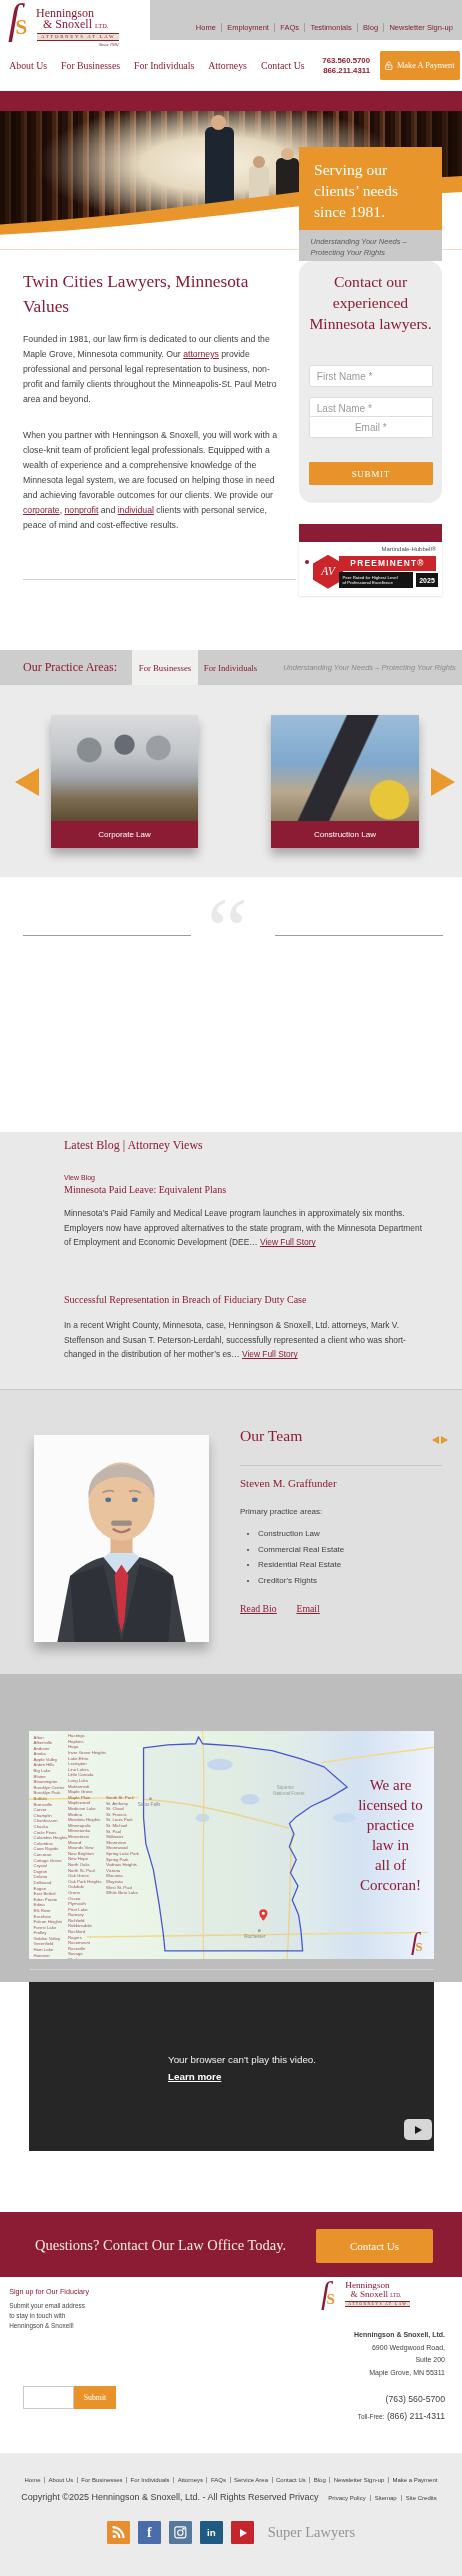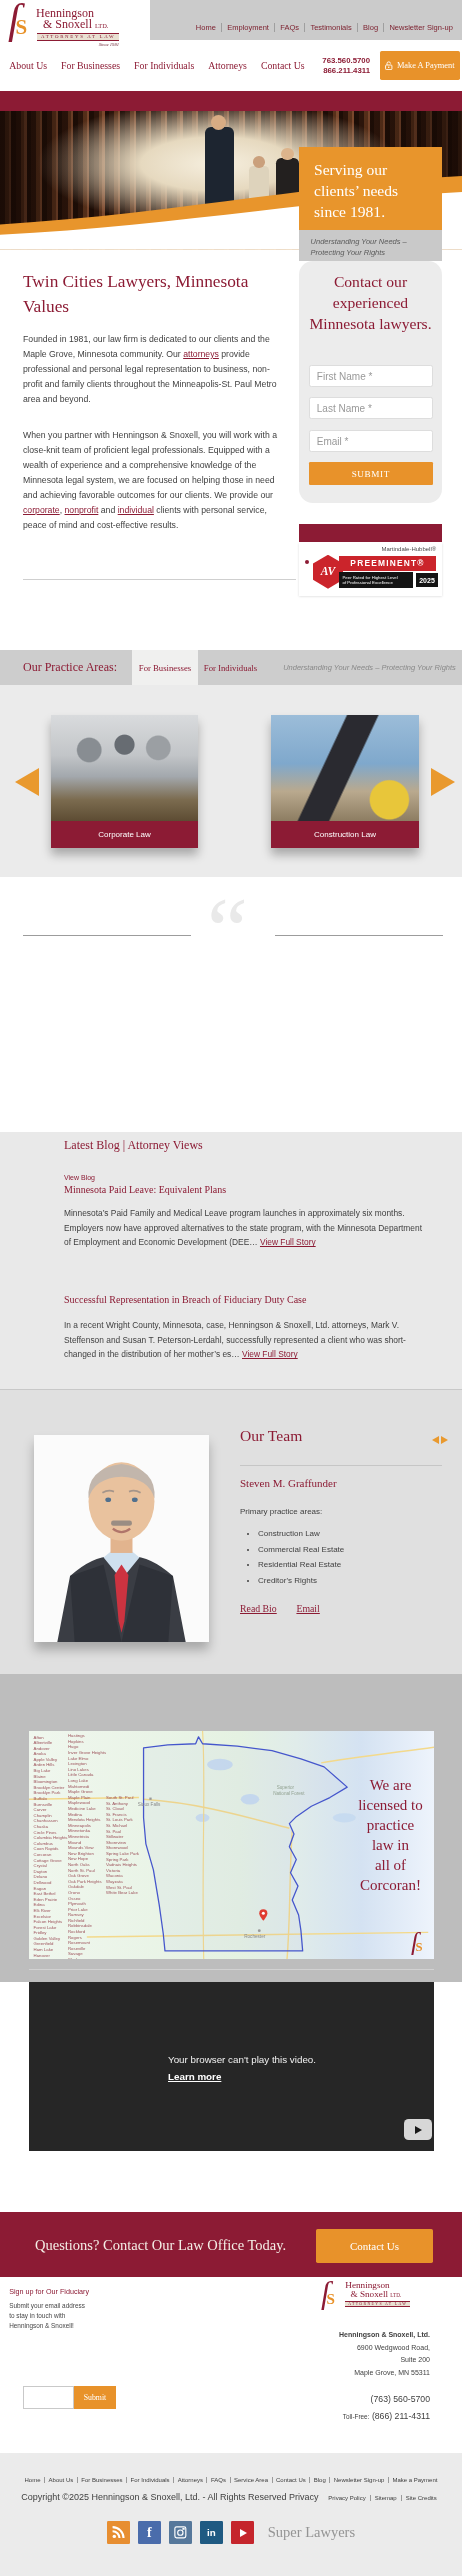--- a/index.html
+++ b/index.html
@@ -64,21 +64,21 @@
               color:#fff;font-family:"Liberation Serif",serif;font-size:9.2px;letter-spacing:0.6px;cursor:pointer;}
 
   
   .badge-bar{left:299px;top:524px;width:143px;height:18px;background:#8c1b34;z-index:5;}
   .badge-box{left:299px;top:542px;width:143px;height:54px;background:#fff;z-index:5;box-shadow:0 1.2px 2.3px rgba(0,0,0,.15);}
   .badge-brand{position:absolute;right:5.8px;top:4px;font-size:6px;color:#4a4a4a;}
   .badge-bullet{position:absolute;left:6.4px;top:18px;width:4px;height:4px;border-radius:50%;background:#8c1b34;}
   .badge-hex{position:absolute;left:14px;top:12.7px;width:30px;height:34px;background:#cb242b;
              clip-path:polygon(50% 0,100% 26%,100% 74%,50% 100%,0 74%,0 26%);
              display:flex;align-items:center;justify-content:center;color:#fff;
-             font-family:"Liberation Serif",serif;font-style:italic;font-size:11.6px;font-weight:bold;}
+             font-family:"Liberation Serif",serif;font-style:italic;font-size:11.6px;font-weight:normal;}
   .badge-title{position:absolute;left:40px;top:14px;width:97px;height:14.5px;background:#cb242b;color:#fff;
                font-weight:bold;font-size:8.4px;letter-spacing:1.2px;display:flex;align-items:center;justify-content:center;}
   .badge-sub{position:absolute;left:40px;top:30px;width:74px;height:16px;background:#141414;color:#fff;
              font-size:4.3px;line-height:5.5px;display:flex;flex-direction:column;justify-content:center;padding-left:3.5px;box-sizing:border-box;}
   .badge-year{position:absolute;left:116px;top:31px;width:22px;height:14px;background:#141414;border-left:1.2px solid #fff;
               color:#fff;font-weight:bold;font-size:7px;display:flex;align-items:center;justify-content:center;}
 
   
   .h1{left:23px;top:269px;width:266px;font-family:"Liberation Serif",serif;font-size:17.3px;line-height:25px;color:#8c1b34;}
   .p1{left:23px;top:332px;width:259px;font-size:8.7px;line-height:15px;color:#3f3f3f;}
@@ -176,21 +176,21 @@
   .nl-input{left:23px;top:2386px;width:51px;height:23px;background:#fff;border:0.6px solid #c9c9c9;box-sizing:border-box;position:absolute;}
   .nl-submit{left:74px;top:2386px;width:42px;height:23px;background:#e8922a;border:none;color:#fff;
              font-family:"Liberation Serif",serif;font-size:7.8px;position:absolute;cursor:pointer;}
   .f-logo{left:321px;top:2281px;width:116px;display:flex;gap:4.6px;}
   .f-logo .monogram{transform:scale(.72);transform-origin:top left;width:19.7px;height:34px;}
   .f-logo .logo-text2{font-family:"Liberation Serif",serif;color:#8c1b34;}
   .f-logo .logo-text2 .n1{font-size:9.2px;line-height:8.7px;}
   .f-logo .logo-text2 .n2{font-size:9.2px;line-height:8.7px;padding-left:5.2px;}
   .f-logo .logo-text2 .bar{margin-top:1.2px;width:65px;background:#e9e0d2;border-top:0.9px solid #8c1b34;border-bottom:0.9px solid #8c1b34;
         font-size:3.8px;letter-spacing:1.4px;text-align:center;color:#8c1b34;}
-  .f-addr{right:32px;text-align:right;color:#3f3f3f;position:absolute;}
+  .f-addr{right:17px;text-align:right;color:#3f3f3f;position:absolute;}
   .f-firm{top:2331px;font-weight:bold;font-size:7px;}
   .f-a1{top:2344px;font-size:7px;}
   .f-a2{top:2356px;font-size:7px;}
   .f-a3{top:2369px;font-size:7px;}
   .f-ph1{top:2394px;font-size:8.7px;}
   .f-ph2{top:2411px;font-size:8.7px;}
   .f-ph2 small{font-size:6.4px;}
 
   
   .bottom-footer{left:0;top:2453px;width:462px;height:123px;background:#ebebeb;}
@@ -280,21 +280,21 @@
     <div>
       <span>Understanding Your Needs –</span><br>
       <span>Protecting Your Rights</span>
     </div>
   </div>
 
   <div class="abs contact-panel">
     <div class="contact-heading">Contact our experienced Minnesota lawyers.</div>
     <input class="c-input" style="top: 104px;" placeholder="First Name *">
     <input class="c-input" style="top: 136px;" placeholder="Last Name *">
-    <input class="c-input" style="top: 169px;" placeholder="Email *">
+    <input class="c-input" style="top: 155px; text-align: center;" placeholder="Email *">
     <button class="submit-btn">SUBMIT</button>
   </div>
 
   <div class="abs badge-bar"></div>
   <div class="abs badge-box">
     <div class="badge-brand">Martindale-Hubbell®</div>
     <div class="badge-bullet"></div>
     <div class="badge-hex">AV</div>
     <div class="badge-title">PREEMINENT®</div>
     <div class="badge-sub">

